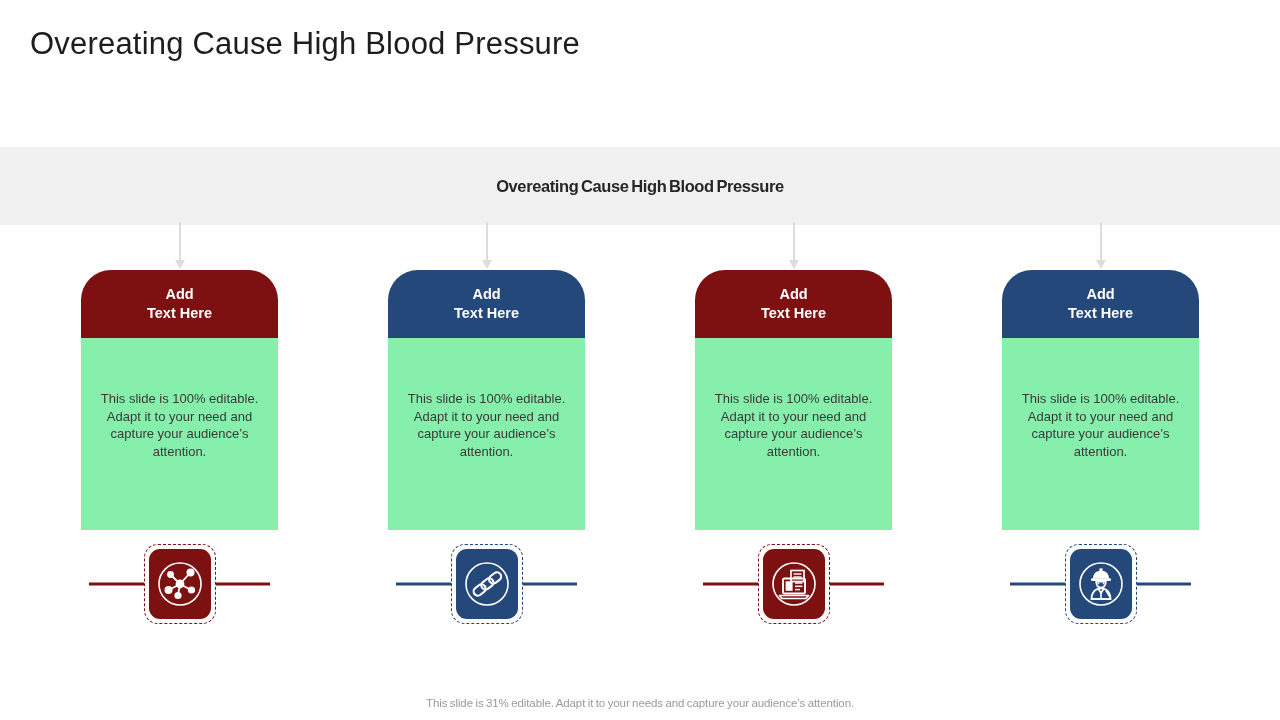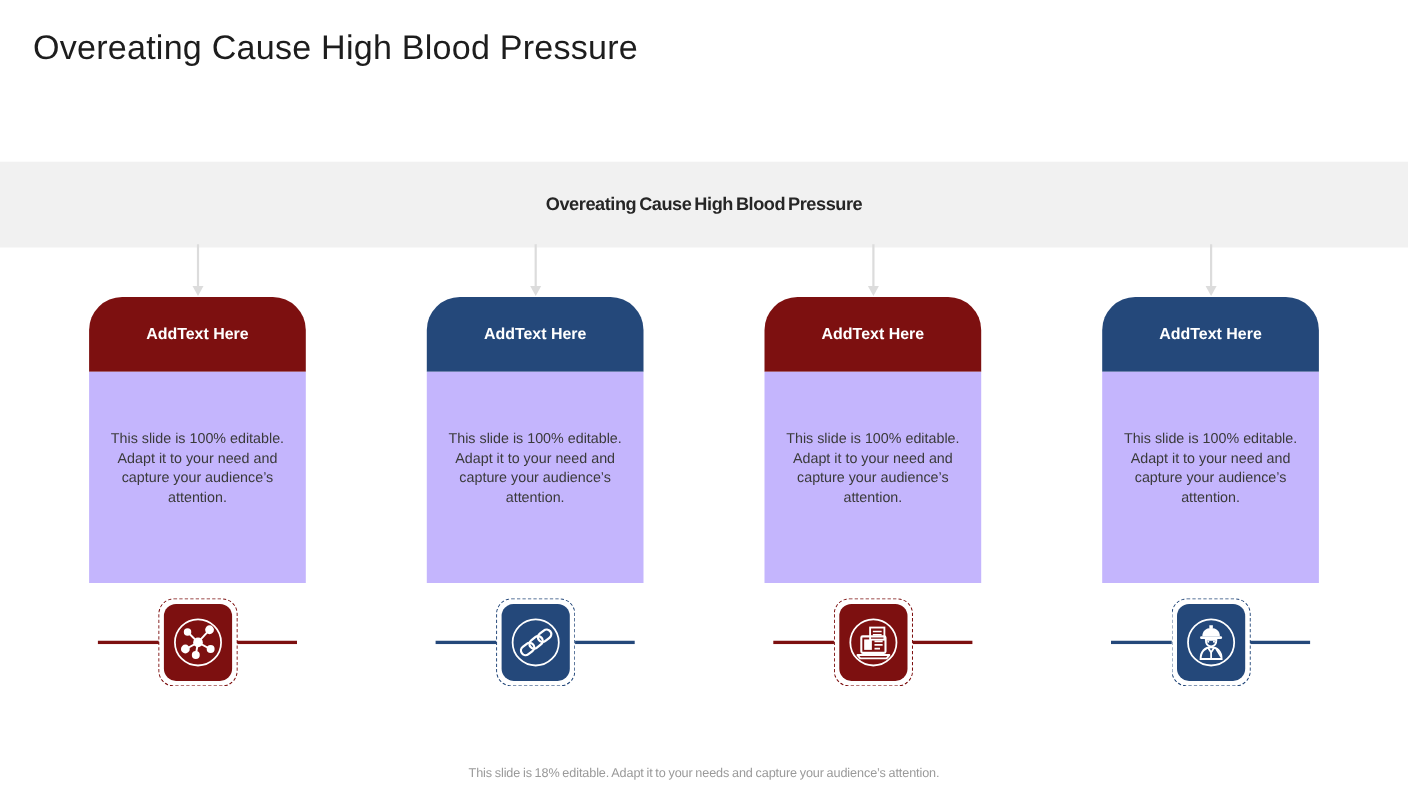--- a/index.html
+++ b/index.html
@@ -82,32 +82,32 @@
   .card {
     width: 197px;
     display: flex;
     flex-direction: column;
     flex: none;
   }
   .card-header {
     height: 68px;
     border-radius: 30px 30px 0 0;
     display: flex;
-    flex-direction: row;
+    flex-direction: column;
     align-items: center;
     justify-content: center;
     color: #ffffff;
     font-size: 14.5px;
     font-weight: bold;
     line-height: 19px;
     text-align: center;
   }
   .card-body {
     height: 192px;
-    background: #c4b5fd;
+    background: #86efac;
     padding: 52px 12px 10px 12px;
     font-size: 13px;
     line-height: 17.6px;
     color: #3a3a3a;
     text-align: center;
   }
 
   
   .icon-zone {
     position: relative;
@@ -297,15 +297,15 @@
               <line x1="28" y1="37" x2="28" y2="43" stroke="#ffffff" stroke-width="1.6"></line>
               <path d="M33 34.5 L37 41" stroke="#ffffff" stroke-width="1.6"></path>
             </svg>
           </div>
         </div>
       </div>
     </div>
 
   </div>
 
-  <div class="footer">This slide is 18% editable. Adapt it to your needs and capture your audience’s attention.</div>
+  <div class="footer">This slide is 31% editable. Adapt it to your needs and capture your audience’s attention.</div>
 
 </div>
 
 </body></html>

